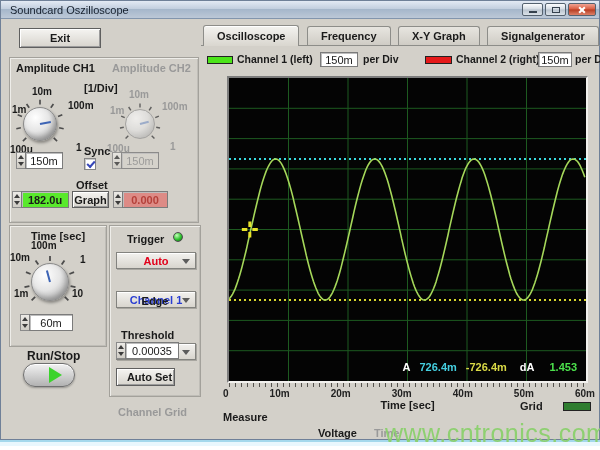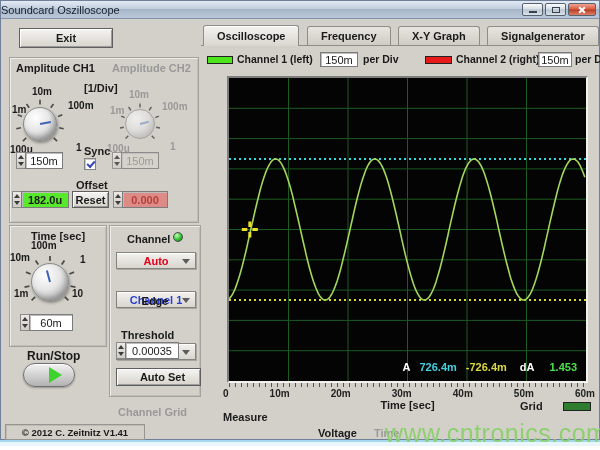--- a/index.html
+++ b/index.html
@@ -9,21 +9,21 @@
   .abs{position:absolute;}
   .b{font-weight:bold;font-size:11px;white-space:nowrap;}
   .s10{font-size:10px;}
   .gray{color:#999;}
   
   .win{position:absolute;left:0;top:0;width:600px;height:440px;background:#d3d0c9;
        border:1px solid #6f8098;}
   .titlebar{position:absolute;left:0;top:0;right:0;height:18px;
     background:linear-gradient(#e3eaf4,#c3cfdf 45%,#a6b7cb 50%,#bcc8d7);
     border-bottom:1px solid #8295ad;display:flex;align-items:center;}
-  .title{font-size:11px;color:#16202e;}
+  .title{font-size:11px;color:#16202e;padding-left:9px;}
   .winbtns{position:absolute;right:3px;top:2px;display:flex;gap:2px;}
   .wbtn{width:21px;height:13px;border:1px solid #55626f;border-radius:2px;position:relative;
     background:linear-gradient(#fcfdfe,#d4dbe3 48%,#b9c3ce 52%,#dbe2e9);}
   .wbtn.close{width:28px;background:linear-gradient(#f0a292,#d95a3e 48%,#b63c22 52%,#dd8068);}
   .gl-min{position:absolute;left:6px;bottom:2px;width:8px;height:2px;background:#35414e;}
   .gl-max{position:absolute;left:6px;top:3px;width:8px;height:6px;border:1px solid #35414e;}
   .x1,.x2{position:absolute;left:12px;top:2px;width:2px;height:8px;background:#fff;}
   .x1{transform:rotate(45deg);} .x2{transform:rotate(-45deg);}
   
   .gbox{border:1px solid #a3a19b;box-shadow:1px 1px 0 #eeede9 inset,-1px -1px 0 #bfbdb7 inset;}
@@ -101,21 +101,21 @@
         <div class="wbtn">
             <span class="gl-max"></span>
           </div>
         <div class="wbtn close">
             <span class="x1"></span>
             <span class="x2"></span>
           </div>
       </div>
     </div>
 
-    <div class="btn abs" style="left:18px;top:27px;width:94px;height:20px;">
+    <div class="btn abs" style="left:18px;top:27px;width:82px;height:20px;">
       <span>Exit</span>
     </div>
 
     <div class="gbox abs" style="left:8px;top:56px;width:190px;height:166px;">
       <span class="b abs" style="left:6px;top:4px;">Amplitude CH1</span>
       <span class="b abs gray" style="left:102px;top:4px;">Amplitude CH2</span>
       <span class="b abs" style="left:74px;top:24px;">[1/Div]</span>
 
       <div class="knob" style="left:4px;top:40px;width:52px;height:52px;">
         <div class="knob-ticks"><svg viewBox="-28 -28 56 56" width="100%" height="100%">
@@ -184,21 +184,21 @@
 
       <span class="b abs" style="left:66px;top:121px;">Offset</span>
       <div class="spin abs" style="left:2px;top:133px;height:17px;">
         <div class="sparrows">
             <span class="tup"></span>
             <span class="tdn"></span>
           </div>
         <div class="field green" style="width:48px;">182.0u</div>
       </div>
       <div class="btn abs" style="left:62px;top:133px;width:37px;height:17px;">
-        <span>Reset</span>
+        <span>Graph</span>
       </div>
       <div class="spin abs" style="left:103px;top:133px;height:17px;justify-content:flex-end;">
         <div class="sparrows">
             <span class="tup"></span>
             <span class="tdn"></span>
           </div>
         <div class="field red" style="width:46px;">0.000</div>
       </div>
     </div>
 
@@ -233,26 +233,23 @@
           </div>
         <div class="field" style="width:44px;">60m</div>
       </div>
     </div>
 
     <span class="b abs" style="left:26px;top:348px;font-size:12px;">Run/Stop</span>
     <div class="oval abs" style="left:22px;top:362px;width:52px;height:24px;">
       <span class="playtri"></span>
     </div>
 
-    <div class="abs" style="left:4px;top:423px;width:140px;height:16px;border:1px solid #979590;
-         box-shadow:inset 1px 1px 0 #bdbbb5;display:flex;align-items:center;justify-content:center;
-         font-size:9.5px;font-weight:bold;">© 2012  C. Zeitnitz V1.41</div>
 
     <div class="gbox abs" style="left:108px;top:224px;width:92px;height:172px;">
-      <span class="b abs" style="left:17px;top:7px;">Channel</span>
+      <span class="b abs" style="left:17px;top:7px;">Trigger</span>
       <div class="led abs" style="left:63px;top:6px;"></div>
       <div class="dd abs" style="left:6px;top:26px;width:80px;height:17px;">
         <span class="t-red">Auto</span>
         <span class="ddar"></span>
       </div>
       <div class="dd abs" style="left:6px;top:48px;width:80px;height:17px;">
         <span class="t-blue">Channel 1</span>
         <span class="ddar"></span>
       </div>
       <div class="b abs" style="left:0;right:0;top:69px;text-align:center;">Edge</div>
@@ -261,21 +258,21 @@
         <span class="ddar"></span>
       </div>
       <span class="b abs" style="left:11px;top:103px;">Threshold</span>
       <div class="spin abs" style="left:6px;top:116px;height:17px;">
         <div class="sparrows">
             <span class="tup"></span>
             <span class="tdn"></span>
           </div>
         <div class="field" style="width:54px;">0.00035</div>
       </div>
-      <div class="btn abs" style="left:6px;top:142px;width:85px;height:18px;padding-left:8px;">
+      <div class="btn abs" style="left:6px;top:142px;width:59px;height:18px;padding-left:8px;">
         <span>Auto Set</span>
       </div>
     </div>
 
     <span class="b abs gray" style="left:117px;top:405px;">Channel Grid</span>
     <div class="dd abs" style="left:110px;top:421px;width:86px;height:16px;">
       <span class="t-bluedim">single</span>
 
     </div>
 

